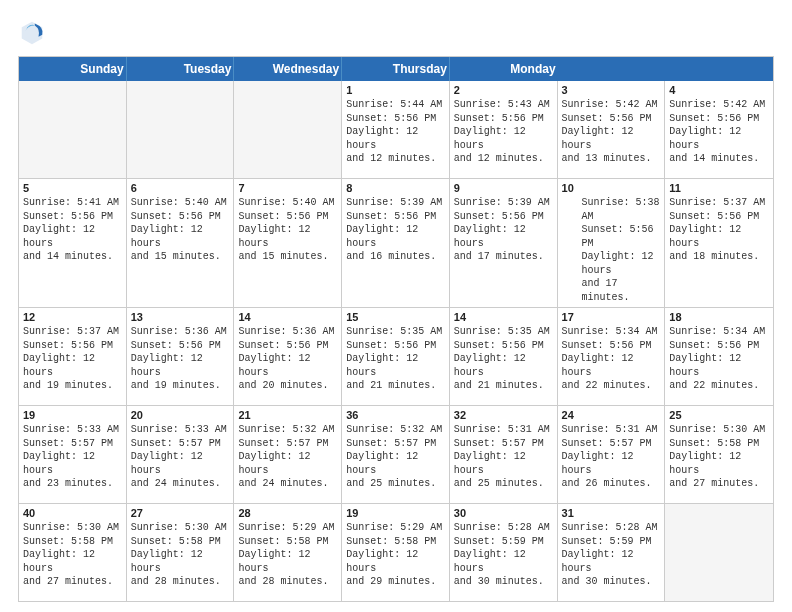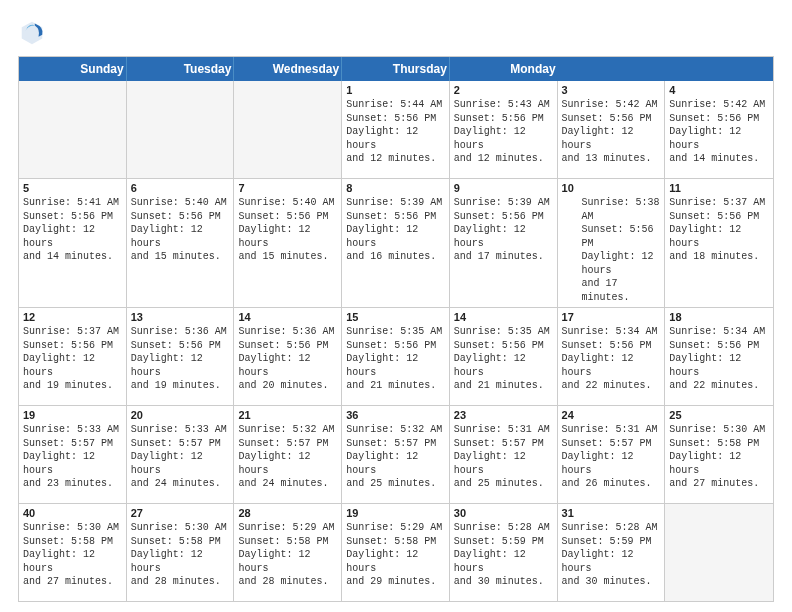--- a/index.html
+++ b/index.html
@@ -299,21 +299,21 @@
 and 24 minutes.</div>
           </div>
           <div class="cal-cell">
             <div class="day-num">36</div>
             <div class="cell-text" style="white-space: pre-line;">Sunrise: 5:32 AM
 Sunset: 5:57 PM
 Daylight: 12 hours
 and 25 minutes.</div>
           </div>
           <div class="cal-cell">
-            <div class="day-num">23</div>
+            <div class="day-num">32</div>
             <div class="cell-text" style="white-space: pre-line;">Sunrise: 5:31 AM
 Sunset: 5:57 PM
 Daylight: 12 hours
 and 25 minutes.</div>
           </div>
           <div class="cal-cell">
             <div class="day-num">24</div>
             <div class="cell-text" style="white-space: pre-line;">Sunrise: 5:31 AM
 Sunset: 5:57 PM
 Daylight: 12 hours

